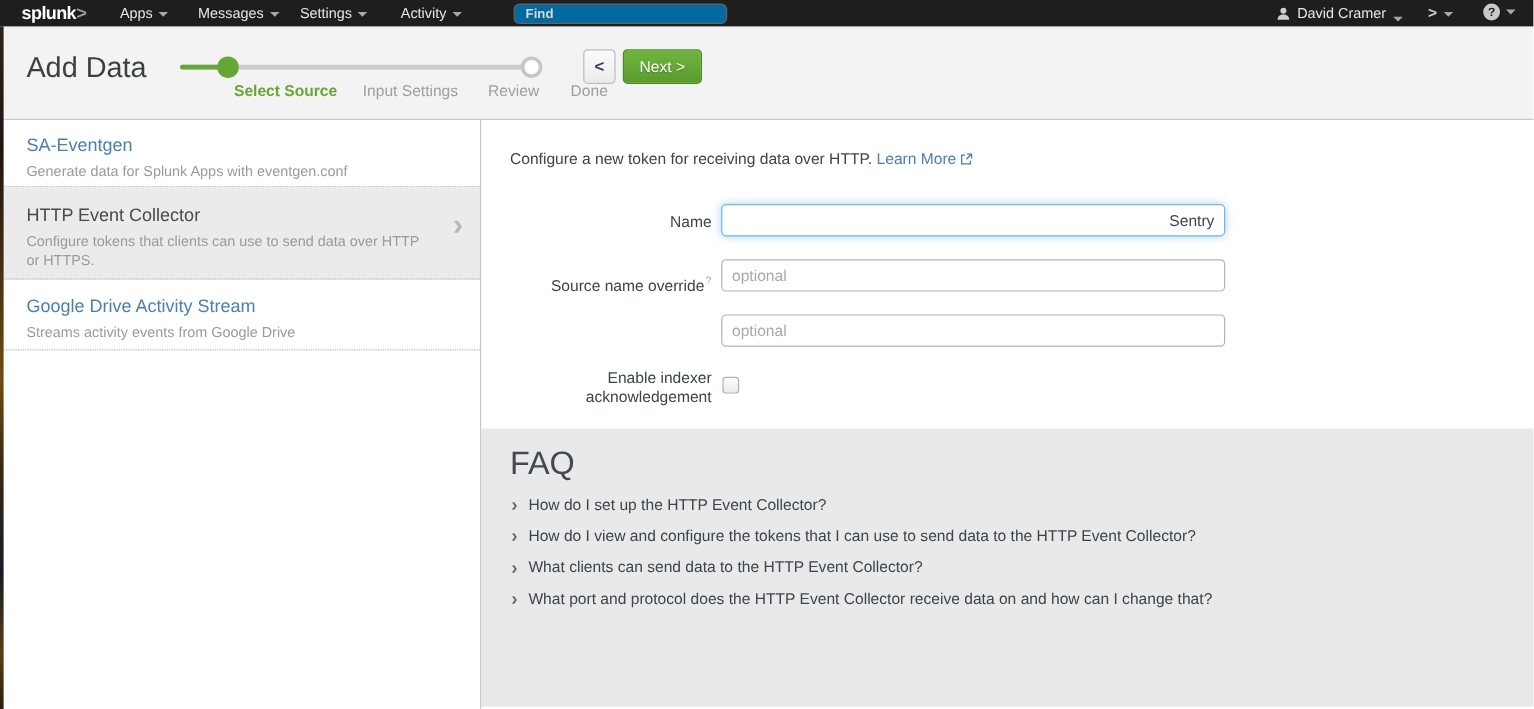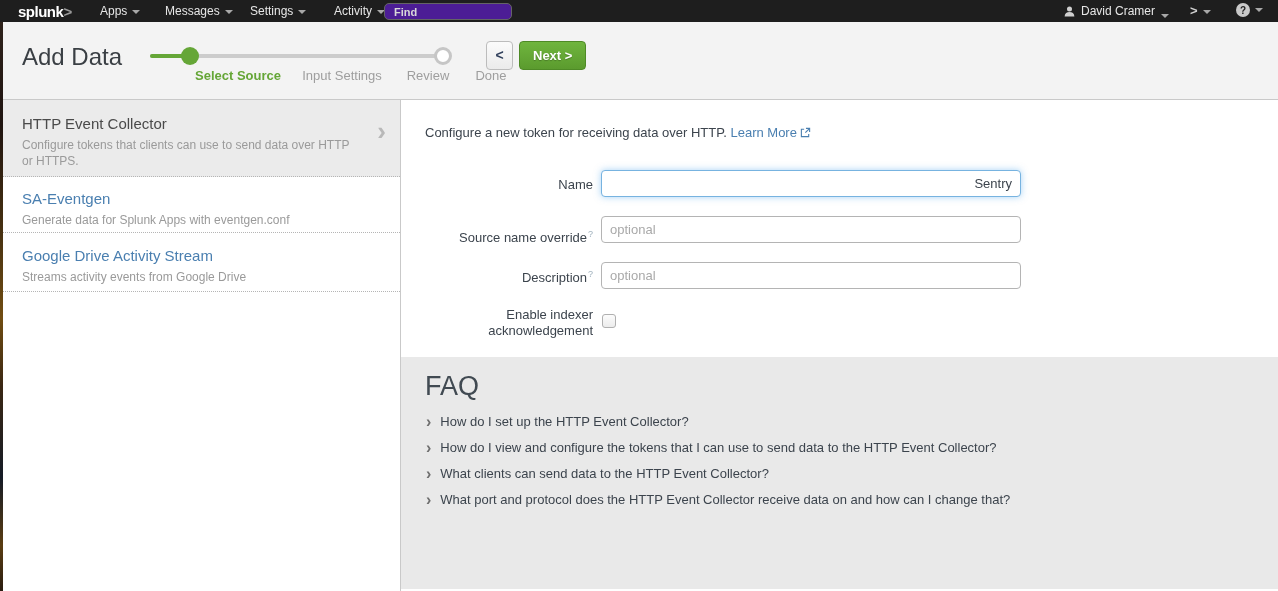--- a/index.html
+++ b/index.html
@@ -5,38 +5,38 @@
   * { margin:0; padding:0; box-sizing:border-box; }
   html,body { width:1278px; height:591px; }
   body { font-family:"Liberation Sans",sans-serif; background:#ffffff; position:relative; overflow:hidden; }
 
   
   .topnav { position:absolute; left:0; top:0; width:1278px; height:22px; background:#1e1e1e; z-index:30; }
   .topnav .logo { position:absolute; left:18px; top:3px; font-size:15px; font-weight:bold; color:#fff; letter-spacing:-0.5px; cursor:pointer; }
   .topnav .logo .logo-chev { color:#9a9a9a; font-style:italic; }
   .nav-item { position:absolute; top:4px; font-size:12px; color:#e6e6e6; cursor:pointer; white-space:nowrap; }
   .caret { display:inline-block; width:0; height:0; border-left:4px solid transparent; border-right:4px solid transparent; border-top:4px solid #a8a8a8; margin-left:5px; vertical-align:middle; }
-  .find-box { position:absolute; left:384px; top:3px; width:128px; height:17px; background:#4c1d95; border:1px solid #646464; border-radius:5px; color:#d8d8d8; font-size:11px; font-weight:bold; padding:0 9px; outline:none; font-family:"Liberation Sans",sans-serif; }
+  .find-box { position:absolute; left:428px; top:3px; width:178px; height:17px; background:#0369a1; border:1px solid #646464; border-radius:5px; color:#d8d8d8; font-size:11px; font-weight:bold; padding:0 9px; outline:none; font-family:"Liberation Sans",sans-serif; }
   .find-box::placeholder { color:#d8d8d8; opacity:1; }
   .user-menu { position:absolute; left:1063px; top:4px; font-size:12px; color:#e6e6e6; cursor:pointer; display:flex; align-items:flex-end; gap:5px; }
   .quick-menu { position:absolute; left:1190px; top:3px; color:#cfcfcf; font-size:13px; font-weight:bold; cursor:pointer; }
   .help-menu { position:absolute; left:1236px; top:3px; cursor:pointer; display:flex; align-items:center; }
   .help-circle { display:inline-flex; align-items:center; justify-content:center; width:14px; height:14px; border-radius:50%; background:#c9c9c9; color:#1e1e1e; font-size:10px; font-weight:bold; }
 
   
   .page-header { position:absolute; left:0; top:22px; width:1278px; height:78px; background:#f3f3f3; border-bottom:1px solid #c9c9c9; z-index:10; }
   .page-title { position:absolute; left:22px; top:21px; font-size:24px; font-weight:400; color:#3a3f44; }
   .step-line { position:absolute; left:150px; top:32px; width:293px; height:4px; background:#cccccc; border-radius:2px; }
   .step-line-done { position:absolute; left:150px; top:32px; width:40px; height:4px; background:#65a637; border-radius:2px; }
   .step-dot-filled { position:absolute; left:181px; top:25px; width:18px; height:18px; border-radius:50%; background:#65a637; }
   .step-dot-open { position:absolute; left:434px; top:25px; width:18px; height:18px; border-radius:50%; background:#ffffff; border:3px solid #c6c6c6; }
   .step-label { position:absolute; top:46px; transform:translateX(-50%); font-size:13px; color:#9e9e9e; white-space:nowrap;margin-left:48px; }
   .step-label.current { color:#65a637; font-weight:bold; }
   .btn-back { position:absolute; left:486px; top:19px; width:27px; height:29px; border:1px solid #bcbcbc; border-radius:4px; background:linear-gradient(#fbfbfb,#ebebeb); color:#31405c; font-size:14px; font-weight:bold; cursor:pointer; line-height:27px; text-align:center; }
-  .btn-next { position:absolute; left:519px; top:19px; height:29px; padding:0 13px; border:1px solid #4e8a26; border-radius:4px; background:linear-gradient(#6fb53e,#5b9b2e); color:#ffffff; font-size:13px; font-weight:bold; cursor:pointer; line-height:27px; text-shadow:0 1px 1px rgba(0,0,0,0.25); }
+  .btn-next { position:absolute; left:519px; top:19px; height:29px; padding:0 13px; border:1px solid #4e8a26; border-radius:4px; background:linear-gradient(#6fb53e,#5b9b2e); color:#ffffff; font-size:13px; font-weight:normal; cursor:pointer; line-height:27px; text-shadow:0 1px 1px rgba(0,0,0,0.25); }
 
   
   .edge-strip { position:absolute; left:0; top:22px; width:3px; height:569px; z-index:40;
     background:linear-gradient(180deg,#2e221b 0%,#1f1410 18%,#4a3311 38%,#714d12 52%,#3a2713 64%,#151b26 80%,#5a3d12 92%,#2a1c10 100%); }
 
   
   .sidebar { position:absolute; left:0; top:100px; width:401px; height:491px; background:#ffffff; border-right:1px solid #c9c9c9; z-index:5; }
   .side-item { position:relative; padding:15px 40px 0 22px; border-bottom:1px dotted #b5b5b5; cursor:pointer; }
   .side-item.selected { background:#ebebeb; height:77px; }
   .side-item.plain1 { height:56px; padding-top:13px; }
@@ -116,28 +116,28 @@
   <div class="step-label" style="left:380px;">Review</div>
   <div class="step-label" style="left:443px;">Done</div>
 
   <button class="btn-back">&lt;</button>
   <button class="btn-next">Next &gt;</button>
 </div>
 
 <div class="edge-strip"></div>
 
 <div class="sidebar">
+  <div class="side-item plain1">
+    <div class="side-title link-title">SA-Eventgen</div>
+    <div class="side-desc">Generate data for Splunk Apps with eventgen.conf</div>
+  </div>
   <div class="side-item selected">
     <div class="side-title">HTTP Event Collector</div>
     <div class="side-desc">Configure tokens that clients can use to send data over HTTP or HTTPS.</div>
     <div class="side-chevron">›</div>
-  </div>
-  <div class="side-item plain1">
-    <div class="side-title link-title">SA-Eventgen</div>
-    <div class="side-desc">Generate data for Splunk Apps with eventgen.conf</div>
   </div>
   <div class="side-item plain2">
     <div class="side-title link-title">Google Drive Activity Stream</div>
     <div class="side-desc">Streams activity events from Google Drive</div>
   </div>
 </div>
 
 <div class="main">
   <div class="intro">
     <span>Configure a new token for receiving data over HTTP.</span>
@@ -149,23 +149,20 @@
   </div>
 
   <div class="fld-label" style="top:77px;">Name</div>
   <input class="fld-input focused" style="top: 70px;" value="Sentry">
 
   <div class="fld-label" style="top:129px;">
     <span>Source name override</span><sup>?</sup>
   </div>
   <input class="fld-input" style="top: 116px;" placeholder="optional">
 
-  <div class="fld-label" style="top:169px;">
-    <span>Description</span><sup>?</sup>
-  </div>
   <input class="fld-input" style="top: 162px;" placeholder="optional">
 
   <div class="ack-label">Enable indexer acknowledgement</div>
   <input type="checkbox" class="ack-checkbox" style="">
 
   <div class="faq">
     <div class="faq-title">FAQ</div>
     <div class="faq-list">
       <div class="faq-item"><span class="faq-chev">›</span><span>How do I set up the HTTP Event Collector?</span></div>
       <div class="faq-item"><span class="faq-chev">›</span><span>How do I view and configure the tokens that I can use to send data to the HTTP Event Collector?</span></div>

